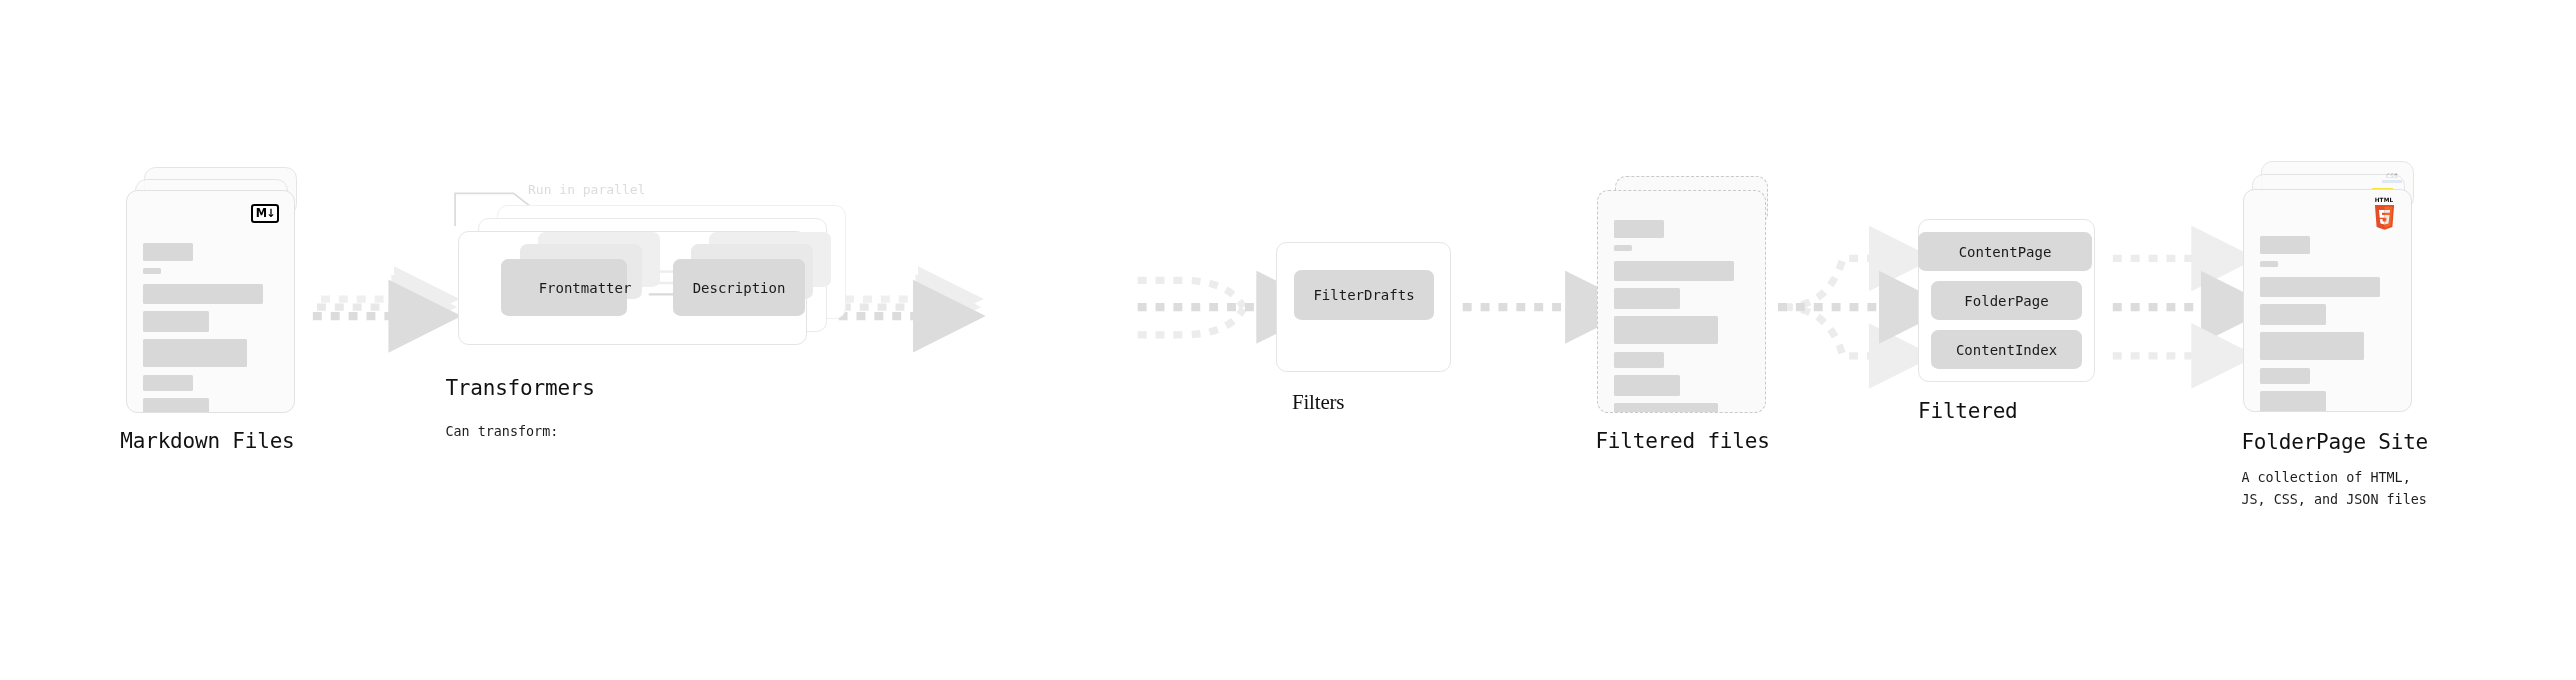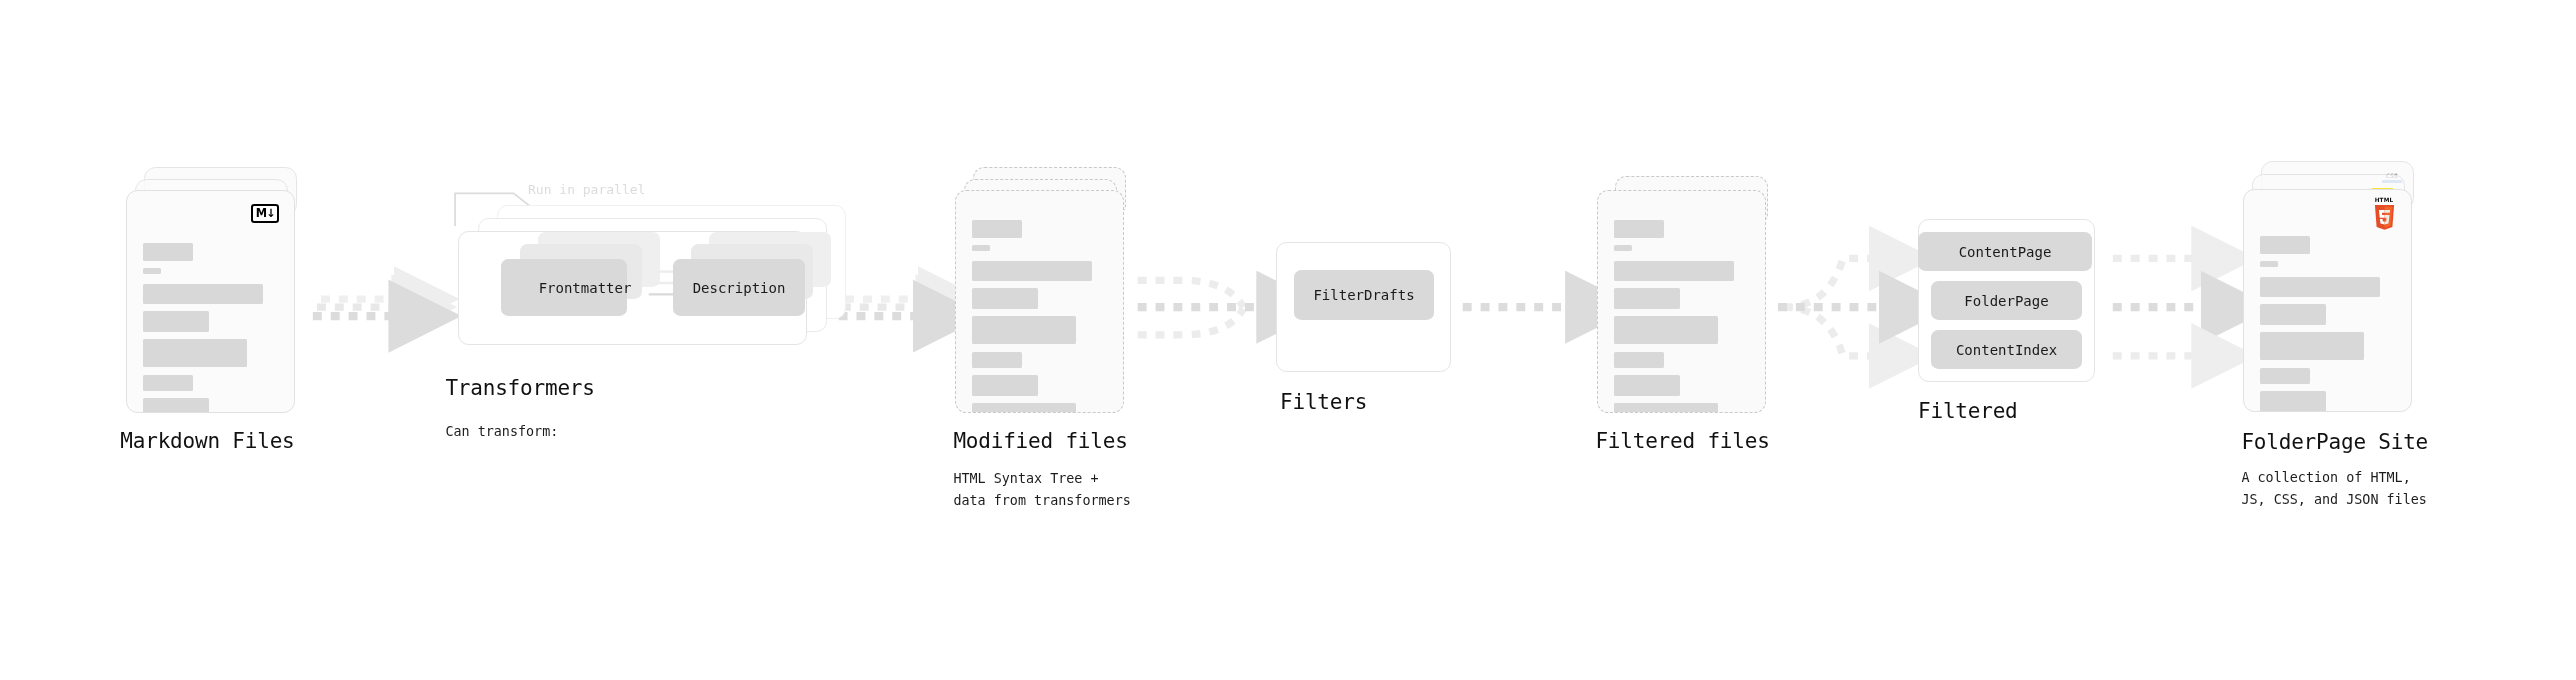--- a/index.html
+++ b/index.html
@@ -280,49 +280,27 @@
     <div class="pill" style="left:226px; top:72px; width:132px; height:57px;">
       <span>Description</span>
     </div>
 
     <div class="title" style="left:-1.6px; top:189px;">Transformers</div>
 
     <div class="subtitle" style="left:-1.6px; top:234px;">Can transform:</div>
 
   </div>
 
-  <div class="node" style="left:955px; top:169px;">
-    <div class="card-stack" style="width:175px; height:244px;">
-      <div class="card dashed" style="left:18px; top:-1.6px; width:153px; height:49px;"></div>
-      <div class="card dashed" style="left:9px; top:9.8px; width:153px; height:49px;"></div>
-
-      <div class="card-front dashed" style="position:absolute; left:0; top:21px; width:169px; height:223px;">
-        <div class="bars" style="top:29px;">
-          <div class="bar" style="width:50px;  height:18px;"></div>
-          <div class="bar" style="width:18px;  height:5.7px; margin-bottom:9.8px;"></div>
-          <div class="bar" style="width:120px; height:20.3px;"></div>
-          <div class="bar" style="width:66px;  height:20.3px;"></div>
-          <div class="bar" style="width:104px; height:28.4px;"></div>
-          <div class="bar" style="width:50px;  height:16.3px;"></div>
-          <div class="bar" style="width:66px;  height:20.3px;"></div>
-          <div class="bar" style="width:104px; height:16.3px;"></div>
-        </div>
-      </div>
-    </div>
-    <div class="title" style="left:-1.6px; top:260px;">Modified files</div>
-    <div class="subtitle" style="left:-1.6px; top:299px;">HTML Syntax Tree +
-data from transformers</div>
-  </div>
 
   <div class="node" style="left:1276px; top:242px; width:179px; height:107px;">
     <div class="group-box" style="left:0; top:0; width:175px; height:130px;"></div>
     <div class="pill" style="left:18px; top:28px; width:140px; height:50px;">
       <span>FilterDrafts</span>
     </div>
-    <div class="title" style="left:4px; top:148px;">Filters</div>
+    <div class="title" style="left:16px; top:148px;font-family:Liberation Serif, serif;">Filters</div>
   </div>
 
   <div class="node" style="left:1597px; top:169px;">
     <div class="card-stack" style="width:175px; height:244px;">
       <div class="card dashed" style="left:18px; top:6.5px; width:153px; height:49px;"></div>
 
       <div class="card-front dashed" style="position:absolute; left:0; top:21px; width:169px; height:223px;">
         <div class="bars" style="top:29px;">
           <div class="bar" style="width:50px;  height:18px;"></div>
           <div class="bar" style="width:18px;  height:5.7px; margin-bottom:9.8px;"></div>

